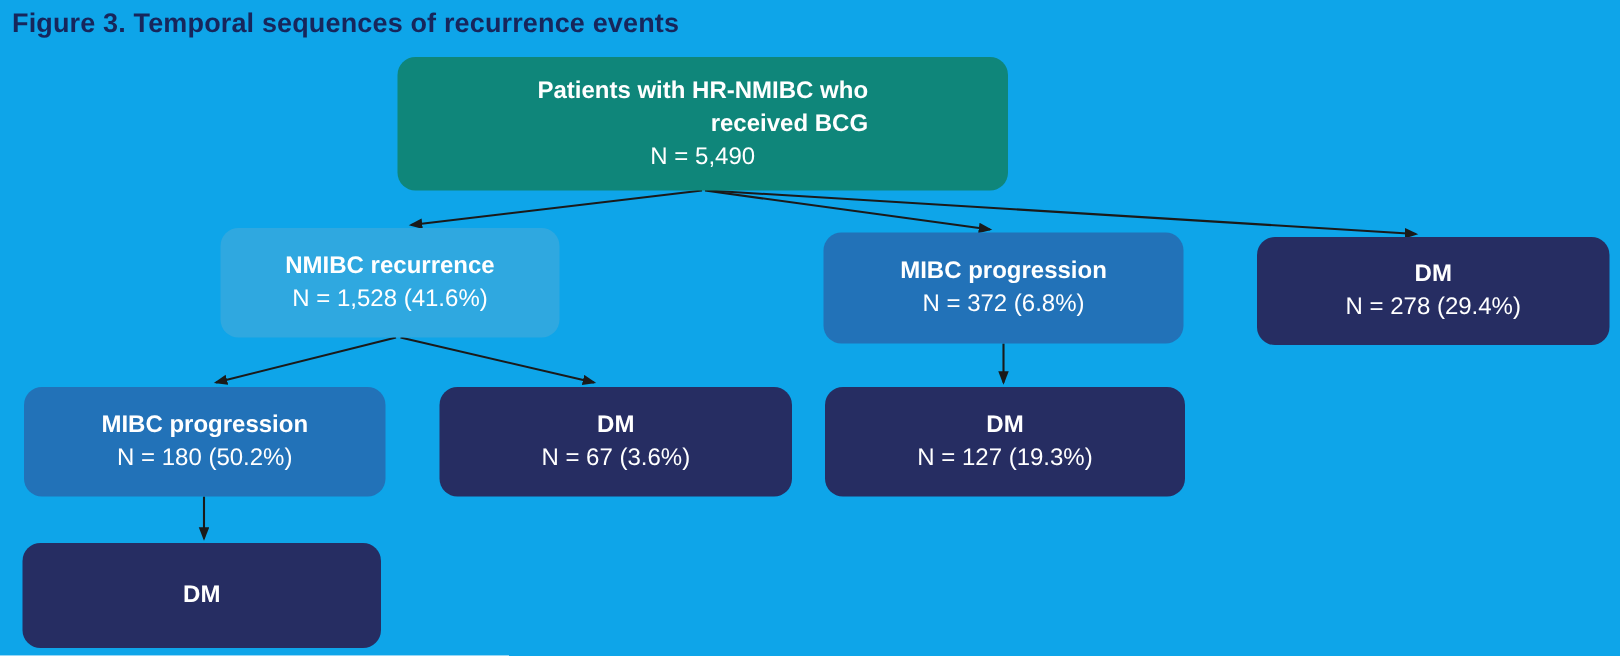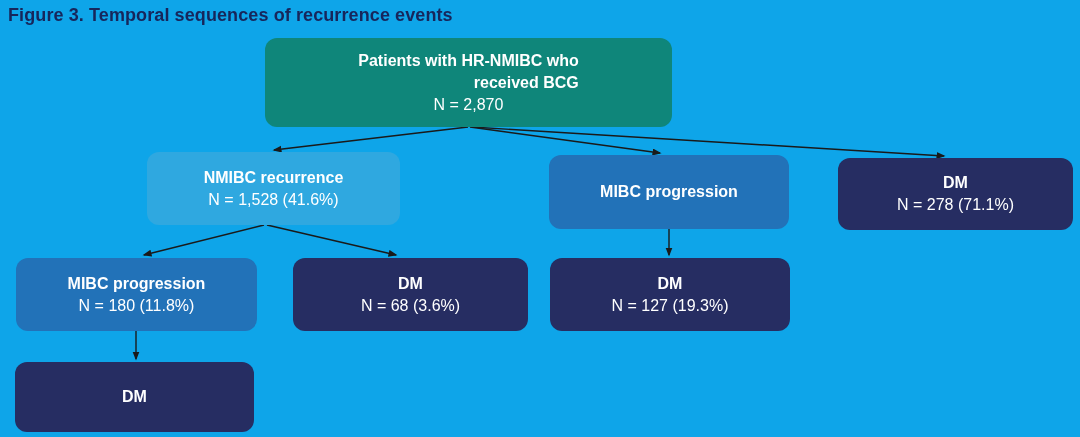--- a/index.html
+++ b/index.html
@@ -39,21 +39,21 @@
   }
   .node-label {
     font-weight: bold;
     white-space: pre-line;
   }
   .node-n {
     font-weight: normal;
   }
   
   #node-root        { left: 265px; top: 38px;  width: 407px; height: 89px; }
-  #node-nmibc-rec   { left: 147px; top: 152px; width: 253px; height: 73px; }
+  #node-nmibc-rec   { left: 147px; top: 152px; width: 226px; height: 73px; }
   #node-mibc-372    { left: 549px; top: 155px; width: 240px; height: 74px; }
   #node-dm-278      { left: 838px; top: 158px; width: 235px; height: 72px; }
   #node-mibc-180    { left: 16px;  top: 258px; width: 241px; height: 73px; }
   #node-dm-55       { left: 293px; top: 258px; width: 235px; height: 73px; }
   #node-dm-127      { left: 550px; top: 258px; width: 240px; height: 73px; }
   #node-dm-68       { left: 15px;  top: 362px; width: 239px; height: 70px; }
 
   svg.connectors {
     position: absolute;
     left: 0;
@@ -86,45 +86,46 @@
     <line x1="472" y1="127" x2="944" y2="156" marker-end="url(#arrowhead)"></line>
     <line x1="264" y1="225" x2="144" y2="255" marker-end="url(#arrowhead)"></line>
     <line x1="267" y1="225" x2="396" y2="255" marker-end="url(#arrowhead)"></line>
     <line x1="669" y1="229" x2="669" y2="255" marker-end="url(#arrowhead)"></line>
     <line x1="136" y1="331" x2="136" y2="359" marker-end="url(#arrowhead)"></line>
   </svg>
 
   <div class="node" id="node-root" style="background-color: rgb(15, 134, 122);">
     <div class="node-label">Patients with HR-NMIBC who
 received BCG</div>
-    <div class="node-n">N = 2,870</div>
+    <div class="node-n">N = 5,490</div>
   </div>
 
   <div class="node" id="node-nmibc-rec" style="background-color: rgb(47, 168, 224);">
     <div class="node-label">NMIBC recurrence</div>
     <div class="node-n">N = 1,528 (41.6%)</div>
   </div>
 
   <div class="node" id="node-mibc-372" style="background-color: rgb(34, 114, 184);">
     <div class="node-label">MIBC progression</div>
+    <div class="node-n">N = 372 (6.8%)</div>
   </div>
 
   <div class="node" id="node-dm-278" style="background-color: rgb(38, 45, 98);">
     <div class="node-label">DM</div>
-    <div class="node-n">N = 278 (71.1%)</div>
+    <div class="node-n">N = 278 (29.4%)</div>
   </div>
 
   <div class="node" id="node-mibc-180" style="background-color: rgb(34, 114, 184);">
     <div class="node-label">MIBC progression</div>
-    <div class="node-n">N = 180 (11.8%)</div>
+    <div class="node-n">N = 180 (50.2%)</div>
   </div>
 
   <div class="node" id="node-dm-55" style="background-color: rgb(38, 45, 98);">
     <div class="node-label">DM</div>
-    <div class="node-n">N = 68 (3.6%)</div>
+    <div class="node-n">N = 67 (3.6%)</div>
   </div>
 
   <div class="node" id="node-dm-127" style="background-color: rgb(38, 45, 98);">
     <div class="node-label">DM</div>
     <div class="node-n">N = 127 (19.3%)</div>
   </div>
 
   <div class="node" id="node-dm-68" style="background-color: rgb(38, 45, 98);">
     <div class="node-label">DM</div>
   </div>

